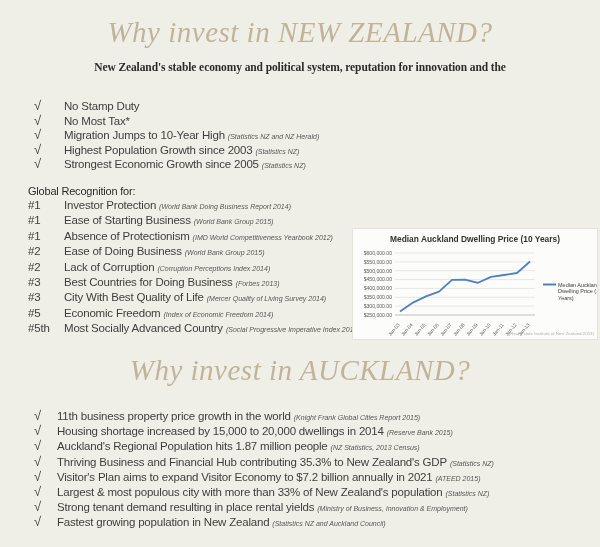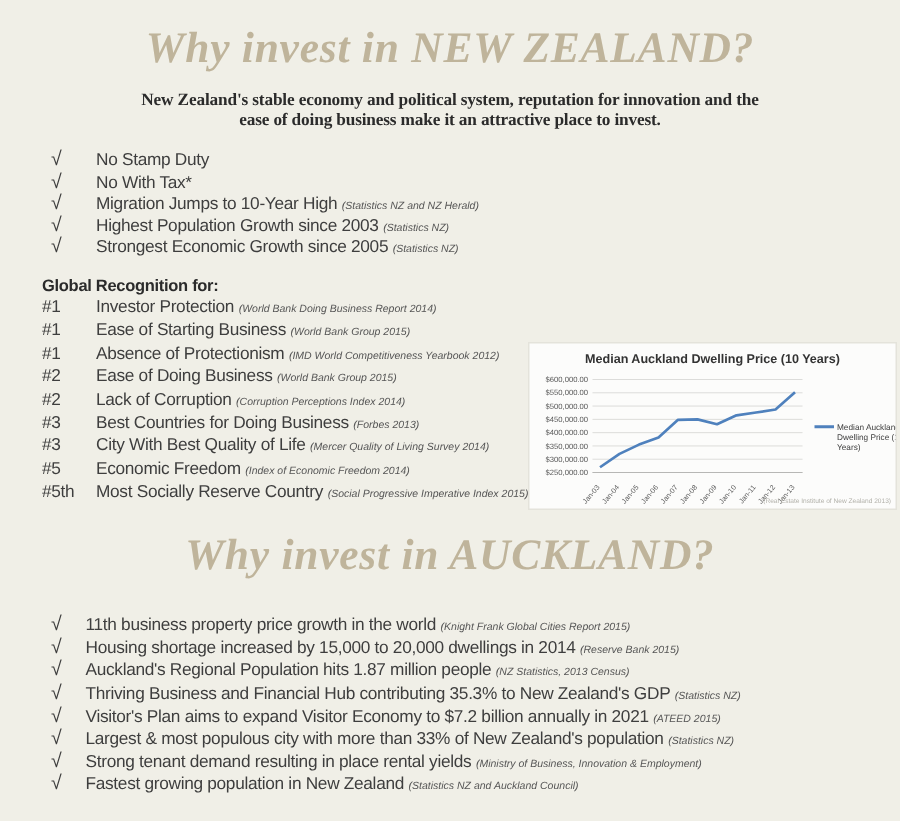--- a/index.html
+++ b/index.html
@@ -5,21 +5,21 @@
   html,body{margin:0;padding:0;}
   body{
     width:600px;height:547px;overflow:hidden;
     background:#f0efe7;
     font-family:"Liberation Sans", sans-serif;
     position:relative;
   }
   .big-title{
     position:absolute;left:0;right:0;margin:0;text-align:center;
     font-family:"Liberation Serif", serif;
-    font-style:italic;font-weight:bold;
+    font-style:italic;font-weight:normal;
     font-size:29px;letter-spacing:0.5px;
     color:#bfb49b;
   }
   #nz-title{top:16px;}
   #akl-title{top:354px;}
   .subtitle{
     position:absolute;top:61px;left:0;right:0;text-align:center;
     font-weight:bold;font-size:11.5px;line-height:13px;color:#2b2b2b;
     letter-spacing:-0.1px;
     font-family:Liberation Serif, serif;
@@ -37,52 +37,51 @@
   .txt{
     font-size:11.5px;color:#3e3e3e;letter-spacing:-0.2px;white-space:nowrap;
   }
   .src{
     font-size:7px;font-style:italic;color:#565656;margin-left:3px;letter-spacing:0;
   }
   #nz-checklist{position:absolute;top:98px;left:0;right:0;}
   #nz-checklist .row{height:14.6px;}
   #recog-heading{
     position:absolute;top:185px;left:28px;
-    font-size:11px;font-weight:bold;color:#2b2b2b;letter-spacing:-0.2px;
+    font-size:11px;font-weight:normal;color:#2b2b2b;letter-spacing:-0.2px;
   }
   #recog-list{position:absolute;top:199px;left:0;right:0;}
   #recog-list .row{height:15.4px;}
   #akl-checklist{position:absolute;top:408px;left:0;right:0;}
   #akl-checklist .row{height:15.2px;}
   #chart-box{
     position:absolute;left:352px;top:228px;width:246px;height:112px;
     background:#fcfcfb;border:1px solid #e4e3db;box-sizing:border-box;
   }
   #chart-svg{display:block;width:244px;height:110px;}
 </style>
 </head>
 <body>
 
 <div>
 
   <h1 id="nz-title" class="big-title">Why invest in NEW ZEALAND?</h1>
 
   <div class="subtitle">
     <div>New Zealand's stable economy and political system, reputation for innovation and the</div>
-    <div>ease of doing business make it an attractive place to invest.</div>
   </div>
 
   <div id="nz-checklist" class="checklist">
     <div class="row">
         <span class="check">√</span>
         <span class="txt"><span>No Stamp Duty</span><span class="src"></span></span>
       </div>
     <div class="row">
         <span class="check">√</span>
-        <span class="txt"><span>No With Tax*</span><span class="src"></span></span>
+        <span class="txt"><span>No Most Tax*</span><span class="src"></span></span>
       </div>
     <div class="row">
         <span class="check">√</span>
         <span class="txt"><span>Migration Jumps to 10-Year High</span><span class="src">(Statistics NZ and NZ Herald)</span></span>
       </div>
     <div class="row">
         <span class="check">√</span>
         <span class="txt"><span>Highest Population Growth since 2003</span><span class="src">(Statistics NZ)</span></span>
       </div>
     <div class="row">
@@ -121,21 +120,21 @@
     <div class="row">
         <span class="rank">#3</span>
         <span class="txt"><span>City With Best Quality of Life</span><span class="src">(Mercer Quality of Living Survey 2014)</span></span>
       </div>
     <div class="row">
         <span class="rank">#5</span>
         <span class="txt"><span>Economic Freedom</span><span class="src">(Index of Economic Freedom 2014)</span></span>
       </div>
     <div class="row">
         <span class="rank">#5th</span>
-        <span class="txt"><span>Most Socially Reserve Country</span><span class="src">(Social Progressive Imperative Index 2015)</span></span>
+        <span class="txt"><span>Most Socially Advanced Country</span><span class="src">(Social Progressive Imperative Index 2015)</span></span>
       </div>
   </div>
 
   <div id="chart-box">
     <svg id="chart-svg" viewBox="0 0 244 110" xmlns="http://www.w3.org/2000/svg">
         <line x1="42" y1="86" x2="182" y2="86" stroke="#d8d8d6" stroke-width="0.6"></line>
         <text x="39" y="87.8" text-anchor="end" font-size="5.1" fill="#5a5a5a" font-family="&quot;Liberation Sans&quot;, sans-serif" font-weight="normal">$250,000.00</text>
         <line x1="42" y1="77.14285714285714" x2="182" y2="77.14285714285714" stroke="#d8d8d6" stroke-width="0.6"></line>
         <text x="39" y="78.94285714285714" text-anchor="end" font-size="5.1" fill="#5a5a5a" font-family="&quot;Liberation Sans&quot;, sans-serif" font-weight="normal">$300,000.00</text>
         <line x1="42" y1="68.28571428571429" x2="182" y2="68.28571428571429" stroke="#d8d8d6" stroke-width="0.6"></line>

